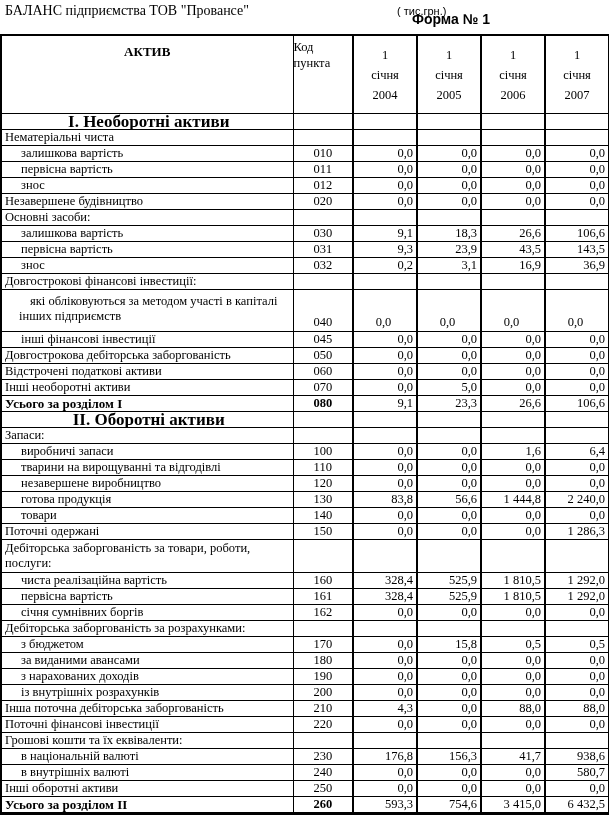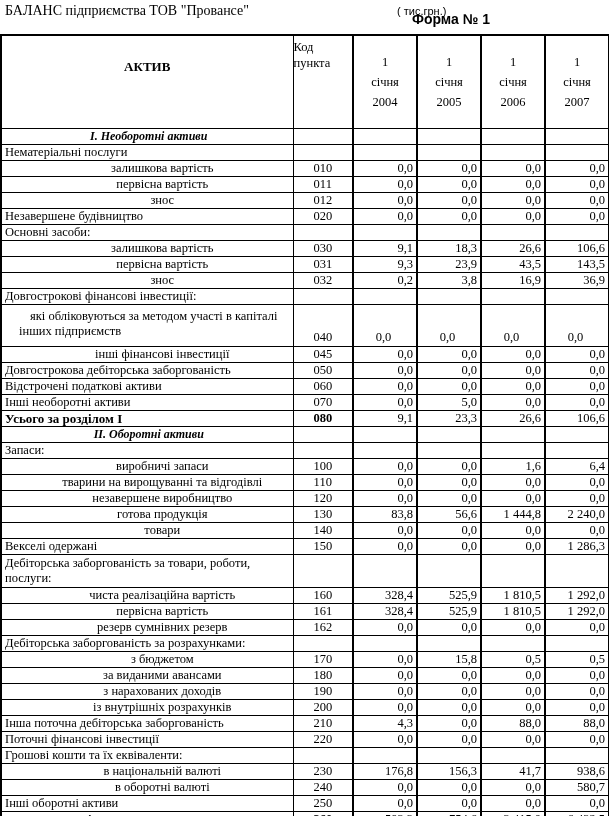--- a/index.html
+++ b/index.html
@@ -55,47 +55,46 @@
     padding: 0;
     overflow: hidden;
     vertical-align: middle;
   }
   
   th:nth-child(n+3), td:nth-child(n+3) { border-left-width: 2px; }
 
   thead th { height: 69px; }
   th.aktiv-h {
     vertical-align: top;
-    padding-top: 23px;
+    padding-top: 8px;
     text-align: center;
     font-weight: bold;
     font-size: 13px;
   }
   th.code-h {
     vertical-align: top;
     padding-top: 3px;
     text-align: left;
     line-height: 16px;
   }
   th.year-h {
     text-align: center;
     line-height: 20px;
   }
 
   tbody tr { height: 15.8px; }
   td.label { text-align: left; padding-left: 3px; }
   td.code  { text-align: center; }
   td.val   { text-align: right; padding-right: 3px; }
 
-  tr.sub td.label { padding-left: 30px; text-align: center; }
+  tr.sub td.label { padding-left: 19px; }
   tr.section td.label, tr.section-code td.label {
     text-align: center;
     font-weight: bold;
-    font-size: 12px;
-    font-style: italic;
+    font-size: 17px;
   }
   tr.total td.label, tr.balance td.label {
     font-weight: bold;
     font-size: 13px;
   }
   tr.total td.code, tr.balance td.code, tr.section-code td.code { font-weight: bold; }
 
   tr.wrap { height: 42px; }
   tr.wrap td.label {
     vertical-align: top;
@@ -157,21 +156,21 @@
     <tbody>
         <tr class="section">
           <td class="label">I. Необоротні активи</td>
           <td class="code"></td>
           <td class="val"></td>
           <td class="val"></td>
           <td class="val"></td>
           <td class="val"></td>
         </tr>
         <tr class="group">
-          <td class="label">Нематеріальні послуги</td>
+          <td class="label">Нематеріальні чиста</td>
           <td class="code"></td>
           <td class="val"></td>
           <td class="val"></td>
           <td class="val"></td>
           <td class="val"></td>
         </tr>
         <tr class="sub">
           <td class="label">залишкова вартість</td>
           <td class="code">010</td>
           <td class="val">0,0</td>
@@ -224,21 +223,21 @@
           <td class="code">031</td>
           <td class="val">9,3</td>
           <td class="val">23,9</td>
           <td class="val">43,5</td>
           <td class="val">143,5</td>
         </tr>
         <tr class="sub">
           <td class="label">знос</td>
           <td class="code">032</td>
           <td class="val">0,2</td>
-          <td class="val">3,8</td>
+          <td class="val">3,1</td>
           <td class="val">16,9</td>
           <td class="val">36,9</td>
         </tr>
         <tr class="group">
           <td class="label">Довгострокові фінансові інвестиції:</td>
           <td class="code"></td>
           <td class="val"></td>
           <td class="val"></td>
           <td class="val"></td>
           <td class="val"></td>
@@ -341,21 +340,21 @@
         </tr>
         <tr class="sub">
           <td class="label">товари</td>
           <td class="code">140</td>
           <td class="val">0,0</td>
           <td class="val">0,0</td>
           <td class="val">0,0</td>
           <td class="val">0,0</td>
         </tr>
         <tr class="item">
-          <td class="label">Векселі одержані</td>
+          <td class="label">Поточні одержані</td>
           <td class="code">150</td>
           <td class="val">0,0</td>
           <td class="val">0,0</td>
           <td class="val">0,0</td>
           <td class="val">1 286,3</td>
         </tr>
         <tr class="tall-group">
           <td class="label">Дебіторська заборгованість за товари, роботи, послуги:</td>
           <td class="code"></td>
           <td class="val"></td>
@@ -373,21 +372,21 @@
         </tr>
         <tr class="sub">
           <td class="label">первісна вартість</td>
           <td class="code">161</td>
           <td class="val">328,4</td>
           <td class="val">525,9</td>
           <td class="val">1 810,5</td>
           <td class="val">1 292,0</td>
         </tr>
         <tr class="sub">
-          <td class="label">резерв сумнівних резерв</td>
+          <td class="label">січня сумнівних боргів</td>
           <td class="code">162</td>
           <td class="val">0,0</td>
           <td class="val">0,0</td>
           <td class="val">0,0</td>
           <td class="val">0,0</td>
         </tr>
         <tr class="group">
           <td class="label">Дебіторська заборгованість за розрахунками:</td>
           <td class="code"></td>
           <td class="val"></td>
@@ -453,21 +452,21 @@
         </tr>
         <tr class="sub">
           <td class="label">в національній валюті</td>
           <td class="code">230</td>
           <td class="val">176,8</td>
           <td class="val">156,3</td>
           <td class="val">41,7</td>
           <td class="val">938,6</td>
         </tr>
         <tr class="sub">
-          <td class="label">в оборотні валюті</td>
+          <td class="label">в внутрішніх валюті</td>
           <td class="code">240</td>
           <td class="val">0,0</td>
           <td class="val">0,0</td>
           <td class="val">0,0</td>
           <td class="val">580,7</td>
         </tr>
         <tr class="item">
           <td class="label">Інші оборотні активи</td>
           <td class="code">250</td>
           <td class="val">0,0</td>

